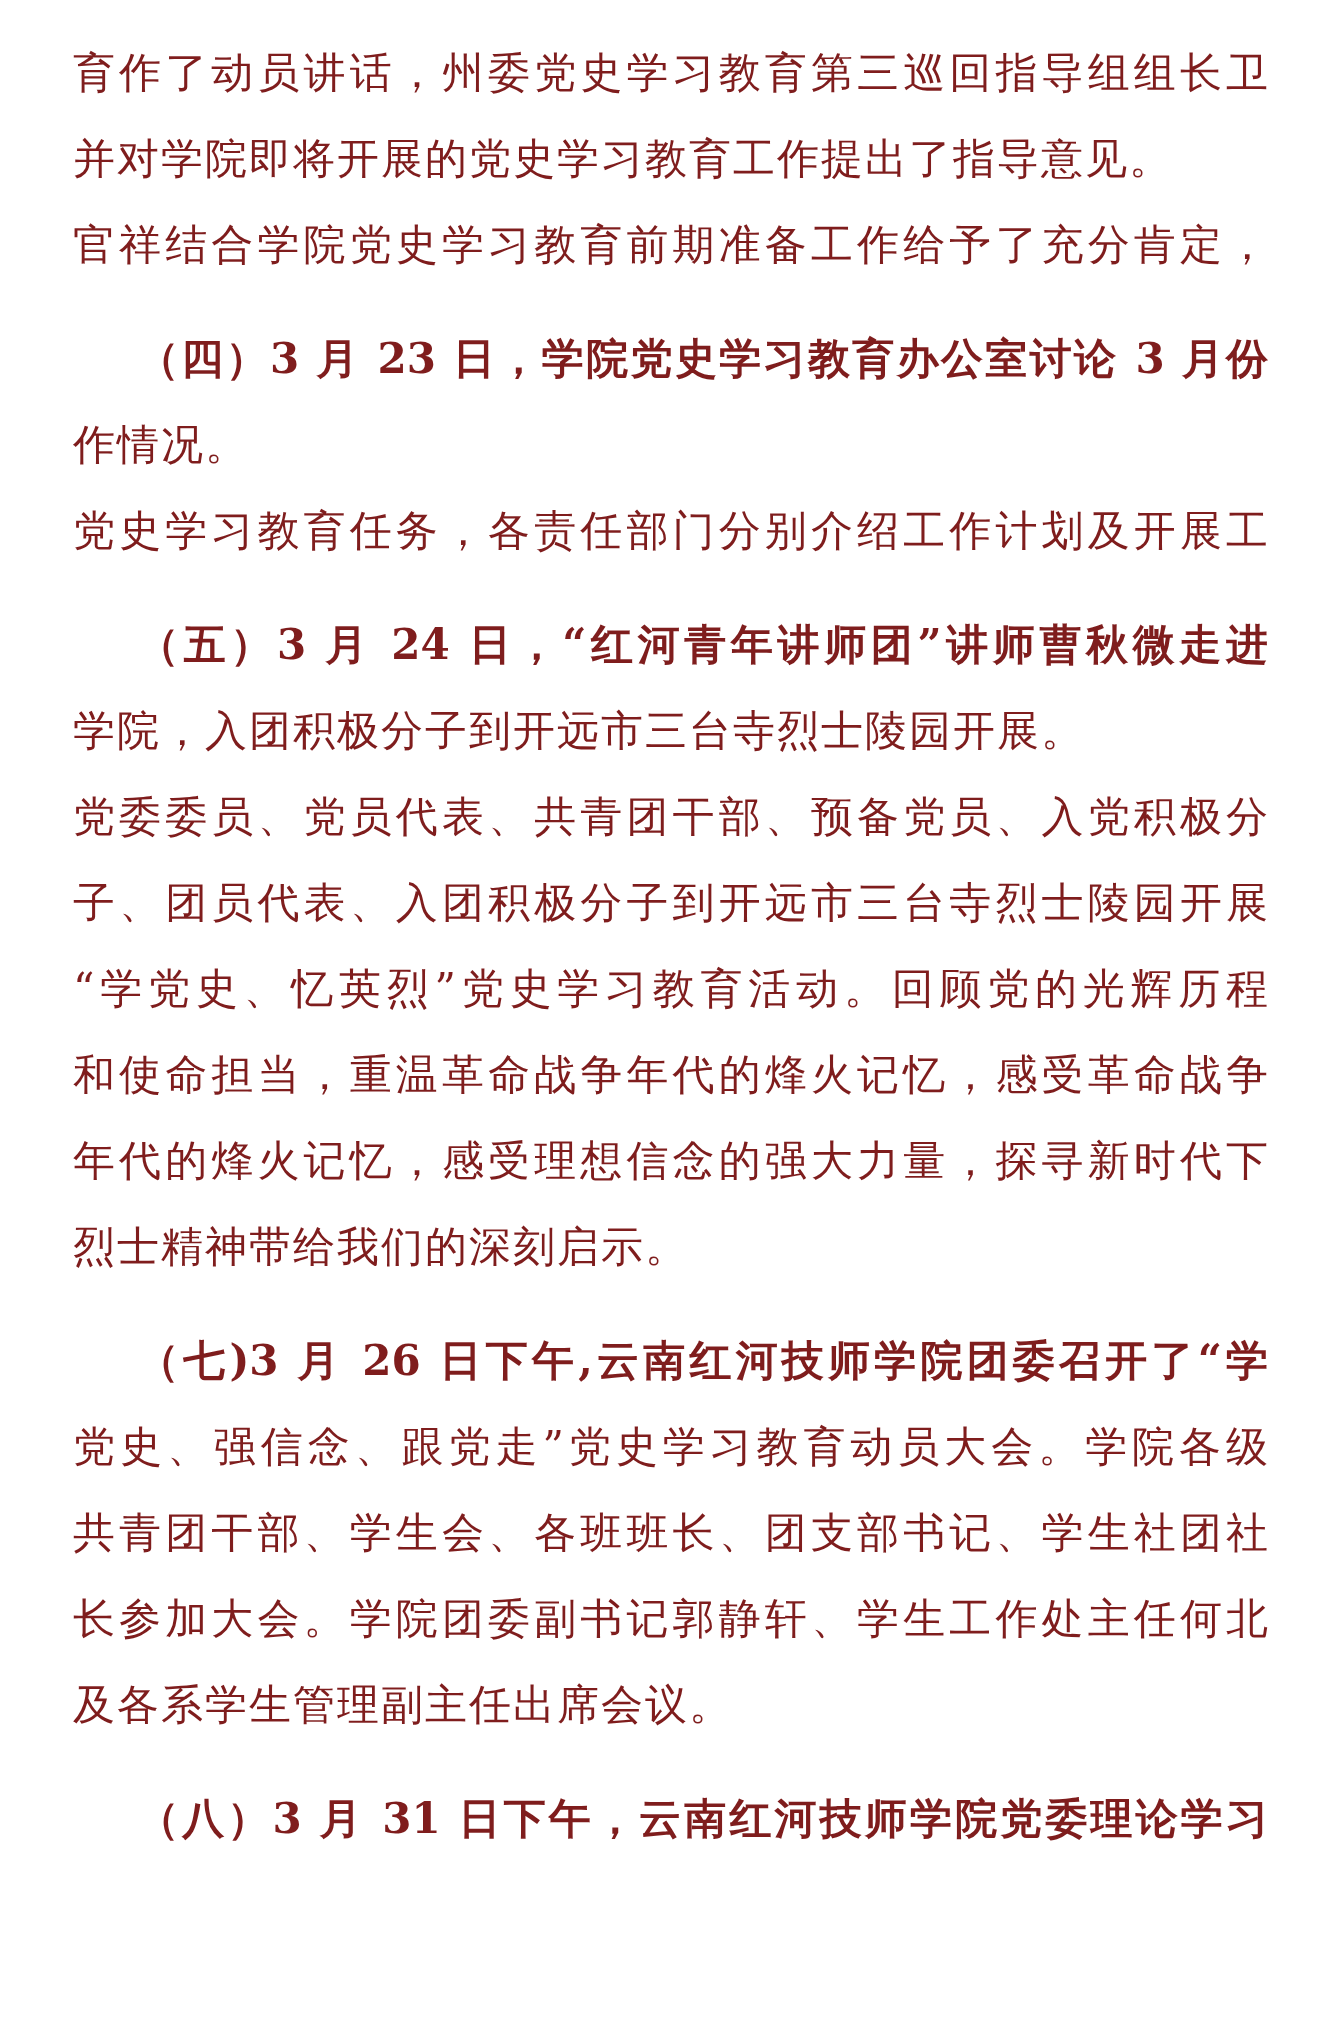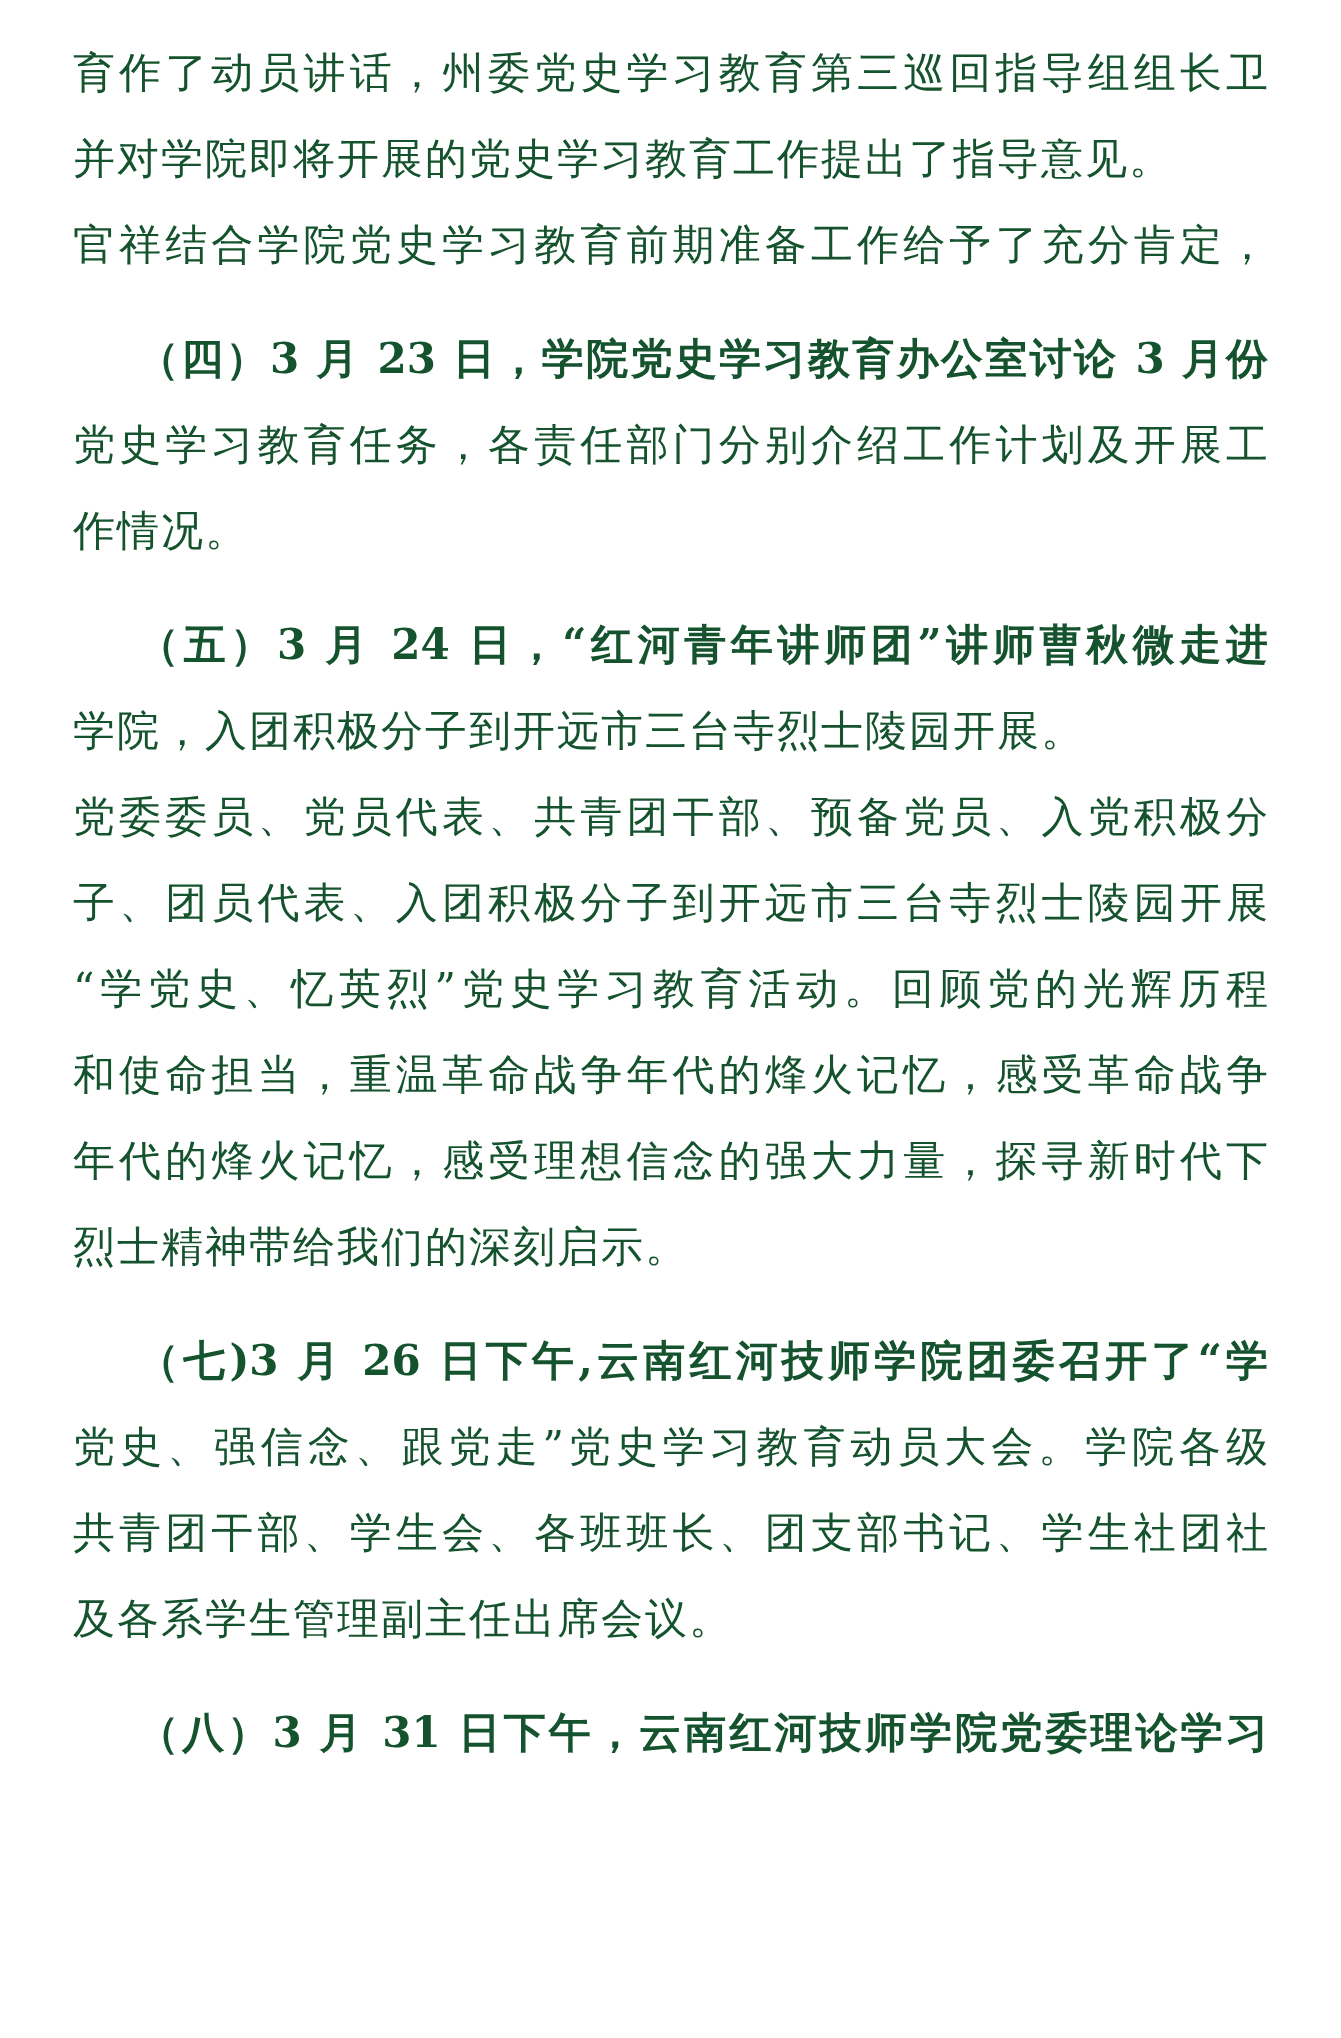--- a/index.html
+++ b/index.html
@@ -8,21 +8,21 @@
     height: 2038px;
     background: #ffffff;
     overflow: hidden;
   }
   .page {
     box-sizing: border-box;
     width: 1341px;
     height: 2038px;
     padding: 30px 73px 0 73px;
     background: #ffffff;
-    color: #14532d;
+    color: #7f1d1d;
     font-family: "DejaVu Serif", "Liberation Serif", serif;
     font-size: 42px;
   }
   .line {
     width: 1195px;
     height: 86px;
     line-height: 86px;
     letter-spacing: 2px;
     white-space: nowrap;
     overflow: visible;
@@ -46,28 +46,29 @@
   }
 </style>
 </head>
 <body>
 
 <div class="page">
   <div class="line full">育作了动员讲话，州委党史学习教育第三巡回指导组组长卫</div>
   <div class="line">并对学院即将开展的党史学习教育工作提出了指导意见。</div>
   <div class="line full">官祥结合学院党史学习教育前期准备工作给予了充分肯定，</div>
   <div class="line full para-start">（四）3 月 23 日，学院党史学习教育办公室讨论 3 月份</div>
+  <div class="line">作情况。</div>
   <div class="line full">党史学习教育任务，各责任部门分别介绍工作计划及开展工</div>
-  <div class="line">作情况。</div>
   <div class="line full para-start">（五）3 月 24 日，“红河青年讲师团”讲师曹秋微走进</div>
   <div class="line">学院，入团积极分子到开远市三台寺烈士陵园开展。</div>
   <div class="line full">党委委员、党员代表、共青团干部、预备党员、入党积极分</div>
   <div class="line full">子、团员代表、入团积极分子到开远市三台寺烈士陵园开展</div>
   <div class="line full">“学党史、忆英烈”党史学习教育活动。回顾党的光辉历程</div>
   <div class="line full">和使命担当，重温革命战争年代的烽火记忆，感受革命战争</div>
   <div class="line full">年代的烽火记忆，感受理想信念的强大力量，探寻新时代下</div>
   <div class="line">烈士精神带给我们的深刻启示。</div>
   <div class="line full para-start">（七)3 月 26 日下午,云南红河技师学院团委召开了“学</div>
   <div class="line full">党史、强信念、跟党走”党史学习教育动员大会。学院各级</div>
   <div class="line full">共青团干部、学生会、各班班长、团支部书记、学生社团社</div>
+  <div class="line full">长参加大会。学院团委副书记郭静轩、学生工作处主任何北</div>
   <div class="line">及各系学生管理副主任出席会议。</div>
   <div class="line full para-start">（八）3 月 31 日下午，云南红河技师学院党委理论学习</div>
 </div>
 
 </body></html>

